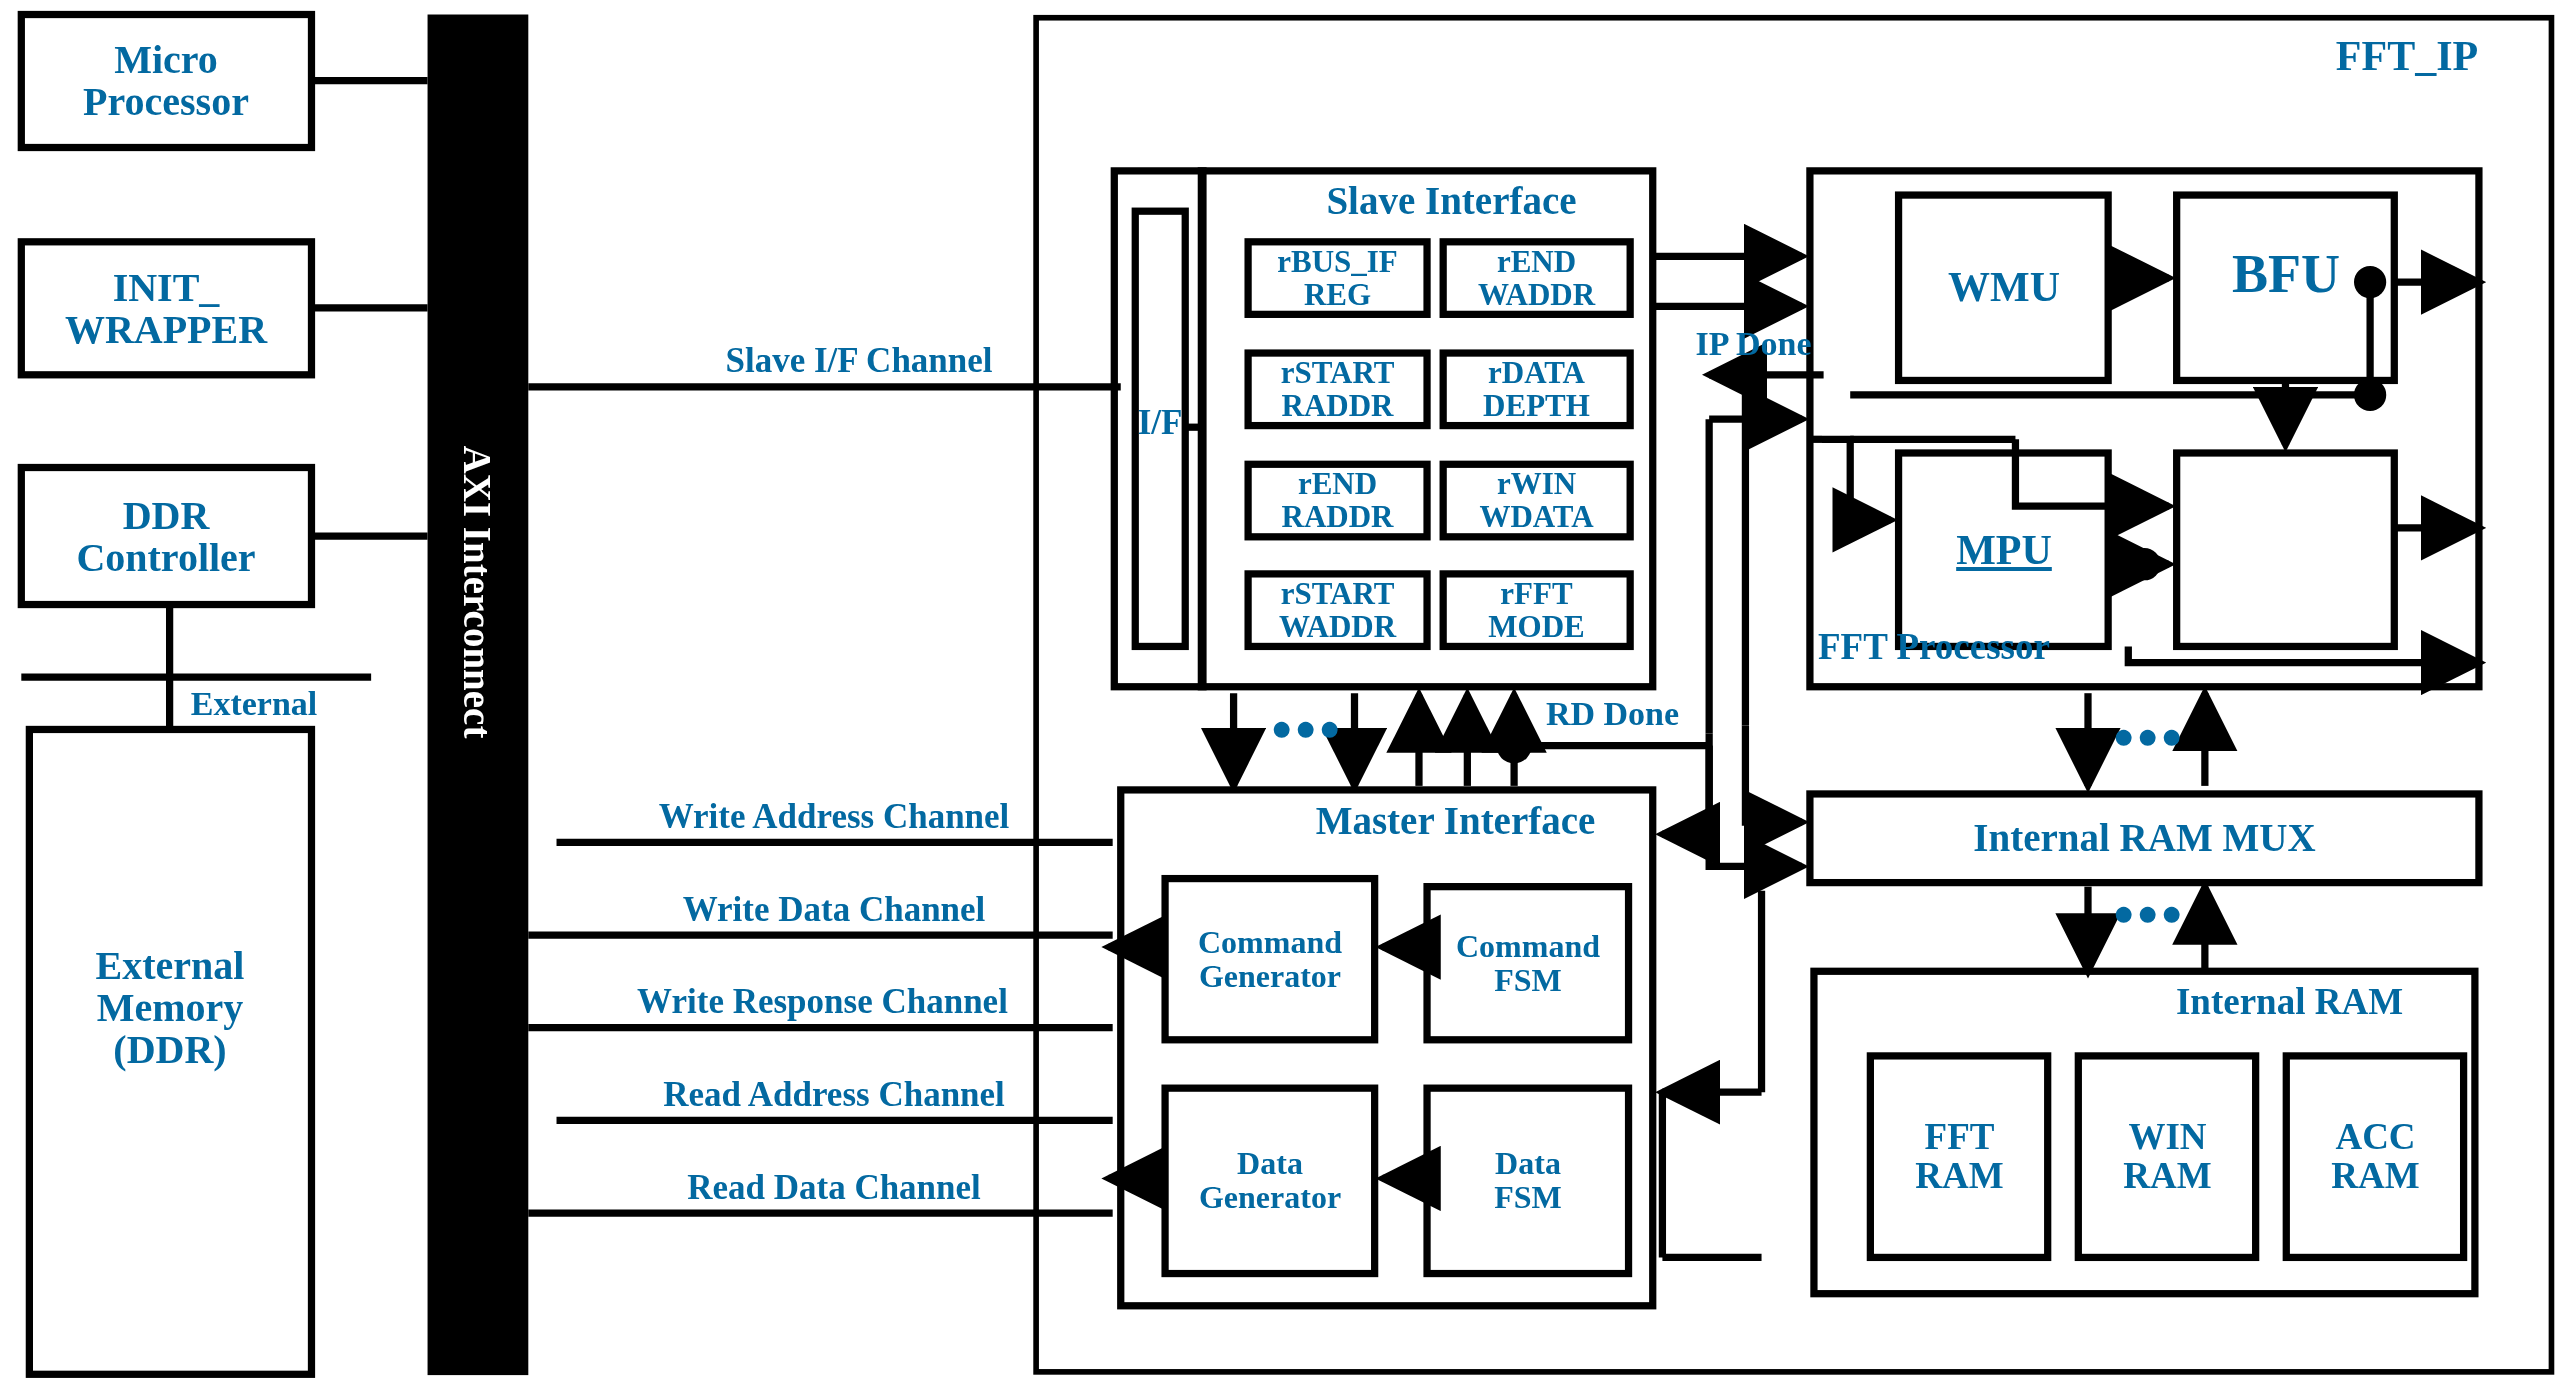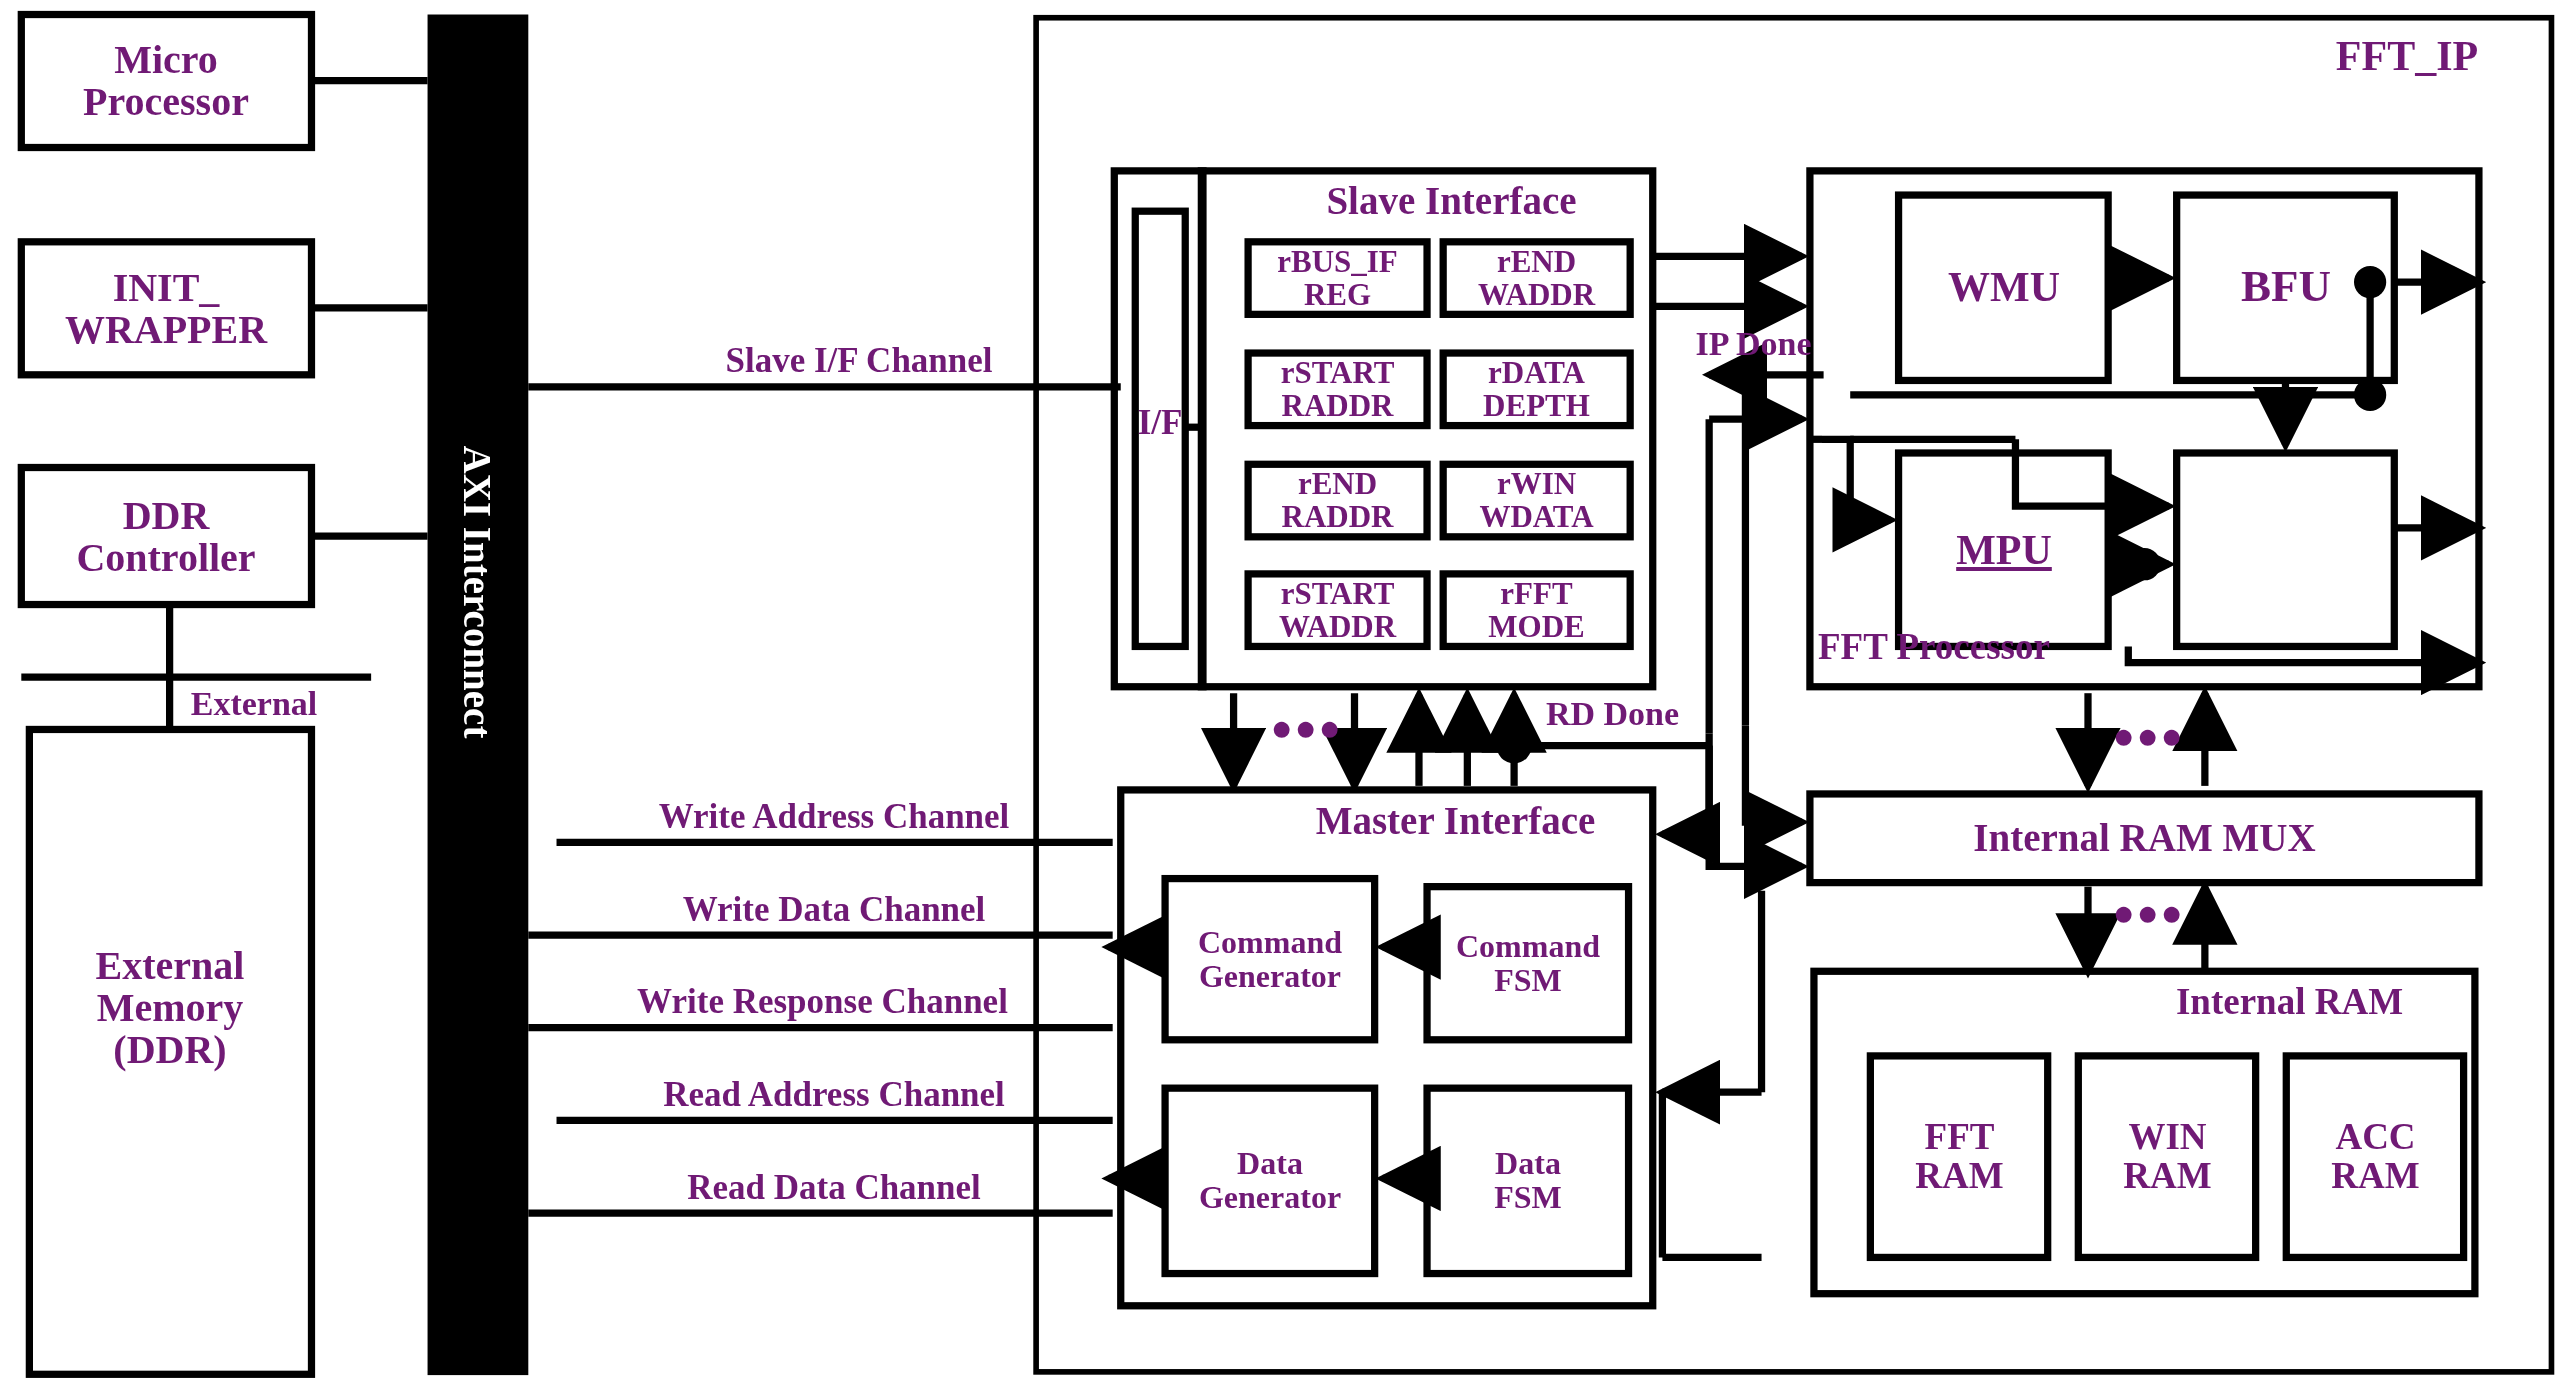--- a/index.html
+++ b/index.html
@@ -1,20 +1,20 @@
 <!DOCTYPE html>
 <html style="font-size:13px"><head>
 <meta charset="utf-8">
 <style>
   html,body{margin:0;padding:0;background:#fff;}
   body{width:2576px;height:1388px;overflow:hidden;
        font-family:"Liberation Serif","DejaVu Serif",serif;}
   #stage{position:relative;width:2576px;height:1388px;}
   svg{position:absolute;left:0;top:0;}
-  .lbl{position:absolute;font-weight:bold;color:#701a75;text-align:center;
+  .lbl{position:absolute;font-weight:bold;color:#0369a1;text-align:center;
        line-height:1.05;white-space:pre-line;display:flex;align-items:center;
        justify-content:center;pointer-events:none;}
 </style>
 </head>
 <body>
 
 <div id="stage">
 
 <svg width="2576" height="1388" viewBox="0 0 3195 1722">
   <defs>
@@ -189,21 +189,21 @@
 <div class="lbl" style="left:1443px;top:464px;width:187px;height:73px;font-size:31px;">rWIN
 WDATA</div>
 <div class="lbl" style="left:1443px;top:574px;width:187px;height:73px;font-size:31px;">rFFT
 MODE</div>
 
 <div class="lbl" style="left:1665px;top:323px;width:177px;height:42px;font-size:34px;">IP Done</div>
 
 <div class="lbl" style="left:1524px;top:693px;width:177px;height:42px;font-size:34px;">RD Done</div>
 
 <div class="lbl" style="left:1899px;top:195px;width:210px;height:185px;font-size:42px;">WMU</div>
-<div class="lbl" style="left:2177px;top:194px;width:218px;height:185px;font-size:45px;">BFU</div>
+<div class="lbl" style="left:2177px;top:182px;width:218px;height:185px;font-size:54px;">BFU</div>
 <div class="lbl" style="left:1899px;top:453px;width:210px;height:194px;font-size:42px;text-decoration:underline;">MPU</div>
 <div class="lbl" style="left:1818px;top:625px;width:323px;height:45px;font-size:37px;
             justify-content:flex-start;">FFT Processor</div>
 
 <div class="lbl" style="left:1258px;top:797px;width:395px;height:48px;font-size:39px;">Master Interface</div>
 
 <div class="lbl" style="left:1165px;top:879px;width:210px;height:161px;font-size:32px;">Command
 Generator</div>
 <div class="lbl" style="left:1427px;top:887px;width:202px;height:153px;font-size:32px;">Command
 FSM</div>

